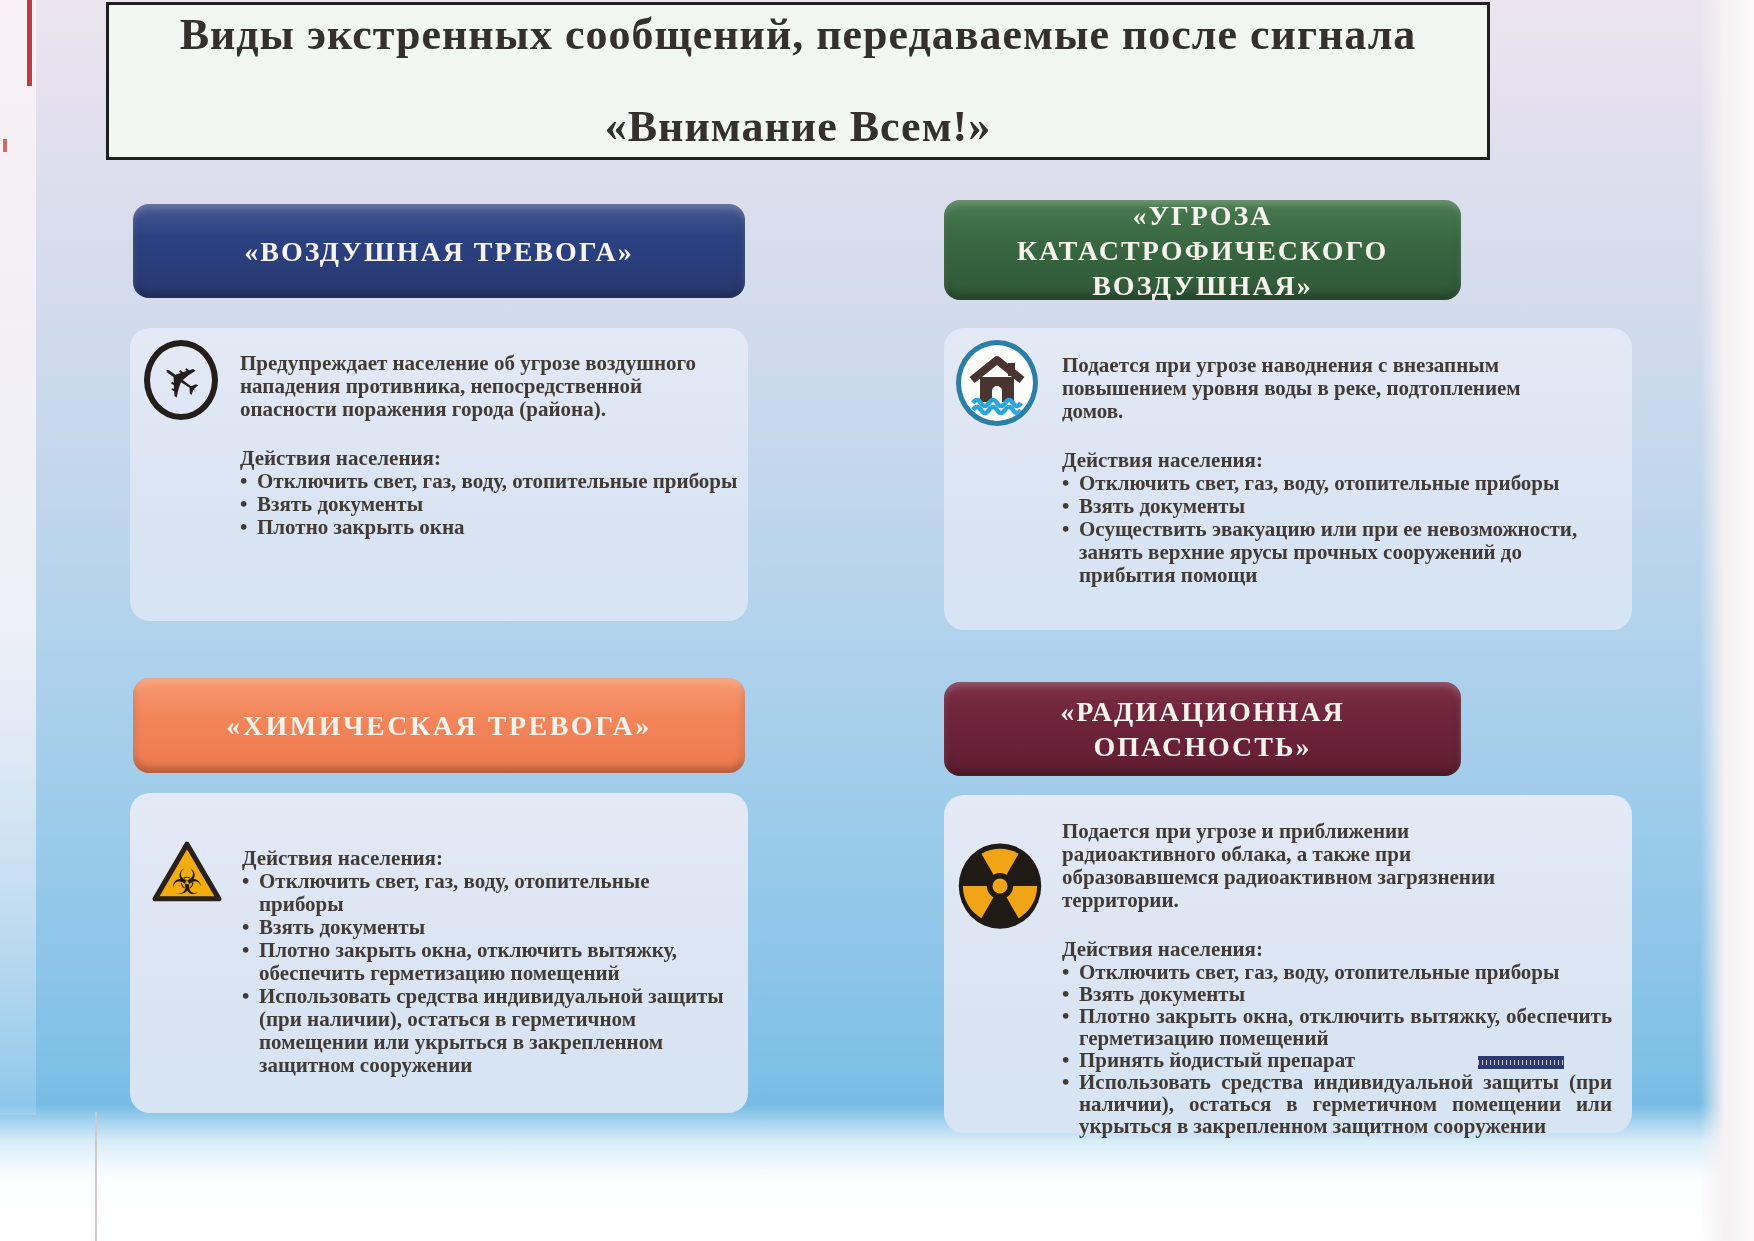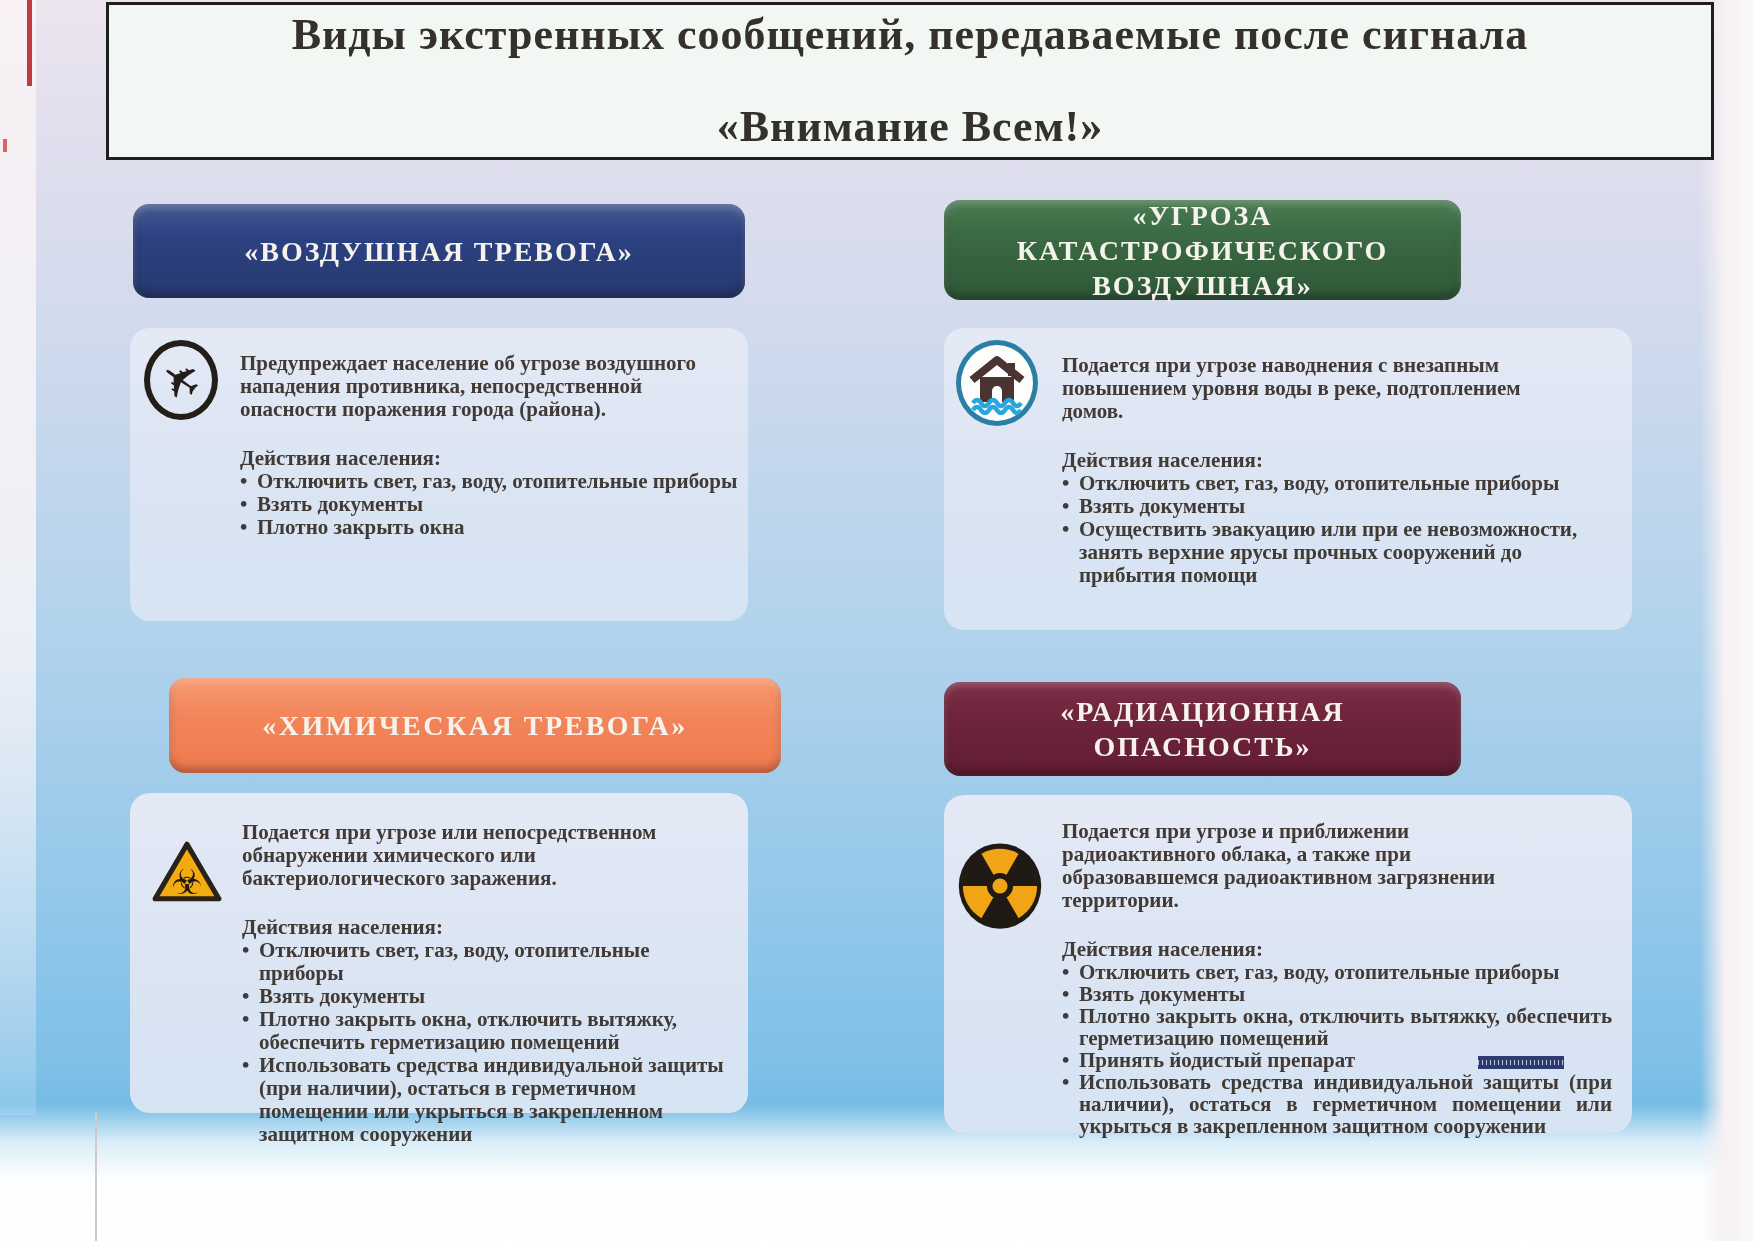--- a/index.html
+++ b/index.html
@@ -13,39 +13,39 @@
   }
   .edge-left{position:absolute;left:0;top:0;width:36px;height:1115px;
     background:linear-gradient(180deg,#f8f0f4 0%,#eef0f7 55%,rgba(255,255,255,.15) 100%);}
   .edge-right{position:absolute;left:1700px;top:0;width:54px;height:1241px;
     background:linear-gradient(90deg,rgba(255,255,255,0) 0%,#f6f1f3 45%,#fbfafa 100%);}
   .artifact-red{position:absolute;left:27px;top:0;width:5px;height:86px;background:#bf3a41;}
   .artifact-red2{position:absolute;left:3px;top:139px;width:4px;height:13px;background:#d4666b;}
   .scan-line-bottom{position:absolute;left:95px;top:1112px;width:2px;height:129px;background:#cfc8cd;}
 
   .title-box{
-    position:absolute;left:106px;top:2px;width:1608px;height:158px;box-sizing:border-box;
+    position:absolute;left:106px;top:2px;width:1384px;height:158px;box-sizing:border-box;
     background:#f3f7f4;border:3px solid #1f1f1f;
     display:flex;flex-direction:column;align-items:center;justify-content:center;
     color:#33302d;text-align:center;gap:34px;
   }
   .title-line{font-weight:bold;font-size:44px;line-height:1.32;letter-spacing:1px;}
 
   .header-pill{
     position:absolute;border-radius:16px;box-sizing:border-box;padding:0 8px;
     display:flex;align-items:center;justify-content:center;text-align:center;
     color:#f5f3ec;font-weight:bold;font-size:28px;line-height:1.25;letter-spacing:2px;
     box-shadow:inset 0 4px 7px rgba(255,255,255,.22), inset 0 -5px 9px rgba(0,0,0,.28);
   }
   .header--air {left:133px;top:204px;width:612px;height:94px;
     background:linear-gradient(180deg,#46598f 0%,#2c4182 35%,#27396f 100%);}
   .header--flood{left:944px;top:200px;width:517px;height:100px;
     background:linear-gradient(180deg,#4a7b53 0%,#3a6a43 35%,#2f5737 100%);}
   .header--chem {left:133px;top:678px;width:612px;height:95px;letter-spacing:2.5px;
-    background:linear-gradient(180deg,#f79a70 0%,#f3855b 40%,#ee7a4e 100%);margin-left:36px;}
+    background:linear-gradient(180deg,#f79a70 0%,#f3855b 40%,#ee7a4e 100%);}
   .header--rad  {left:944px;top:682px;width:517px;height:94px;
     background:linear-gradient(180deg,#7d2f47 0%,#6e243c 40%,#611d33 100%);}
 
   .card{
     position:absolute;box-sizing:border-box;border-radius:20px;
     background:linear-gradient(180deg,#e4e9f5 0%,#dae4f3 60%,#d6e4f4 100%);
     color:#413a35;font-weight:bold;font-size:21px;line-height:23px;
   }
   .card--air  {left:130px;top:328px;width:618px;height:293px;padding:24px 6px 0 110px;}
   .card--flood{left:944px;top:328px;width:688px;height:302px;padding:26px 20px 0 118px;}
@@ -137,21 +137,20 @@
   </div>
 </section>
 
 <section class="card card--chem">
   <div class="icon-wrap iw-chem">
     <svg width="74" height="66" viewBox="0 0 72 64">
       <path d="M36 5 L67 58 L5 58 Z" fill="#f3ac0f" stroke="#28211c" stroke-width="5" stroke-linejoin="round"></path>
       <text x="36" y="53" text-anchor="middle" font-size="34" font-family="DejaVu Sans" fill="#1d1813">☣</text>
     </svg>
   </div>
-  <p class="desc">Подается при угрозе или непосредственном обнаружении химического или бактериологического заражения.</p>
   <p class="actions-label">Действия населения:</p>
   <div class="bullets">
     <div class="bullet">Отключить свет, газ, воду, отопительные приборы</div>
     <div class="bullet">Взять документы</div>
     <div class="bullet">Плотно закрыть окна, отключить вытяжку, обеспечить герметизацию помещений</div>
     <div class="bullet">Использовать средства индивидуальной защиты (при наличии), остаться в герметичном помещении или укрыться в закрепленном защитном сооружении</div>
   </div>
 </section>
 
 <section class="card card--rad">

